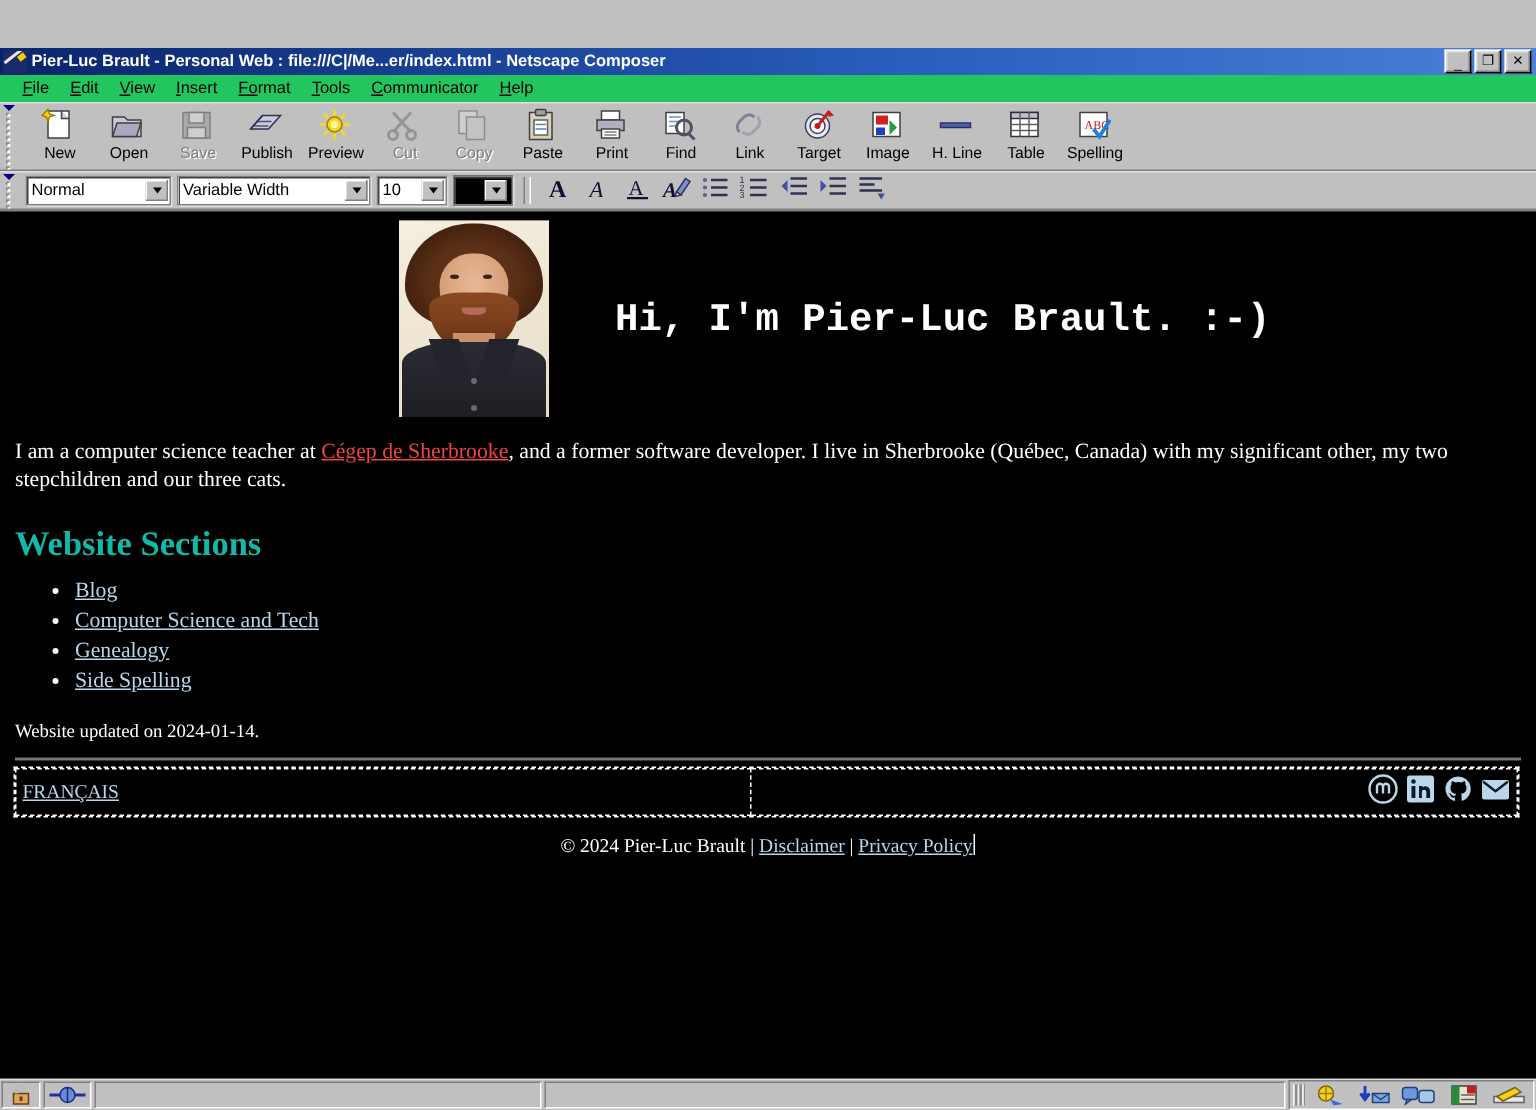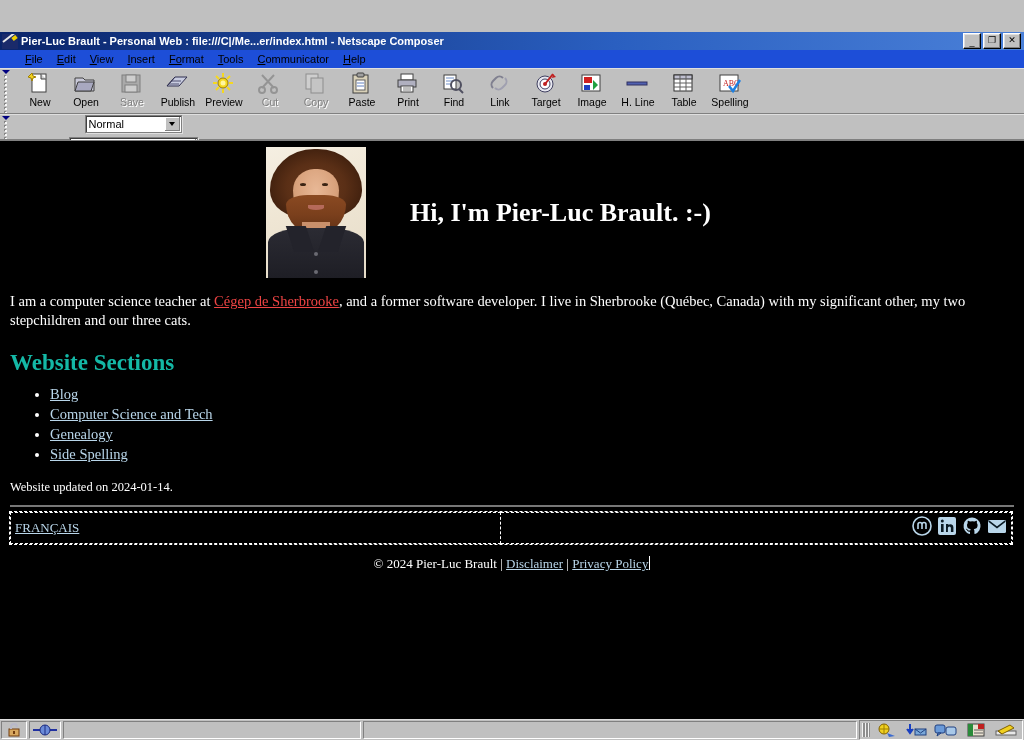--- a/index.html
+++ b/index.html
@@ -60,23 +60,23 @@
   }
   .tb-btn span {
     position: absolute; left: 0; top: 0; right: 0; bottom: 0;
     font-size: 9px; line-height: 12px; text-align: center;
     color: #000; font-family: "Liberation Sans", sans-serif;
   }
   .tb-btn.min span { line-height: 16px; }
 
   
   .menubar {
-    height: 18px; background: #1d4ed8;
+    height: 18px; background: #22c55e;
     display: flex; align-items: center;
-    padding-left: 18px; flex: 0 0 auto;
+    padding-left: 8px; flex: 0 0 auto;
     border-bottom: 0;
     text-align: right;
   }
   .menu-item {
     font-size: 11px; color: #000;
     padding: 1px 7px; cursor: default;
     font-family: "Liberation Sans", sans-serif;
     line-height: 14px;
   }
   .menu-item .acc { text-decoration: underline; }
@@ -120,21 +120,21 @@
   .tbtn .lbl {
     font-size: 10.5px; color: #000; margin-top: 0px;
     font-family: "Liberation Sans", sans-serif; line-height: 12px;
     white-space: nowrap;
   }
   .tbtn.disabled .lbl { color: #808080; text-shadow: 1px 1px 0 #fff; }
   .tbtn.disabled .ico { opacity: .45; filter: grayscale(1); }
 
   
   .tbar-fmt { height: 24px; }
-  .tbar-fmt .tb-items { display: flex; align-items: center; padding-left: 6px; gap: 4px; flex-direction: column; }
+  .tbar-fmt .tb-items { display: flex; align-items: center; padding-left: 6px; gap: 4px; }
   .combo {
     height: 18px; background: #fff;
     border: 1px solid #808080;
     box-shadow: inset 1px 1px 0 #404040, 1px 1px 0 #dfdfdf;
     display: flex; align-items: center;
     font-size: 11px; color: #000; padding-left: 3px;
     font-family: "Liberation Sans", sans-serif;
     cursor: default; position: relative;
   }
   .combo .txt { flex: 1 1 auto; white-space: nowrap; line-height: 16px; }
@@ -224,21 +224,21 @@
     background: #c9906b;
   }
   .portrait .btn1, .portrait .btn2 {
     position: absolute; left: 48px; width: 4px; height: 4px;
     background: #6a6a72; border-radius: 50%;
   }
   .portrait .btn1 { bottom: 22px; }
   .portrait .btn2 { bottom: 4px; }
 
   h1.hero-title {
-    font-family: Liberation Serif, serif;
+    font-family: Liberation Mono, monospace;
     font-size: 26px; font-weight: bold; color: #fff;
     margin: 0 0 0 44px; white-space: nowrap;
   }
   p.intro {
     font-family: "Liberation Serif", serif;
     font-size: 14.5px; line-height: 19px; color: #fff;
     margin: 14px 0 0 0; max-width: 985px;
   }
   a.wlink {
     color: #b9d6ea; text-decoration: underline;

